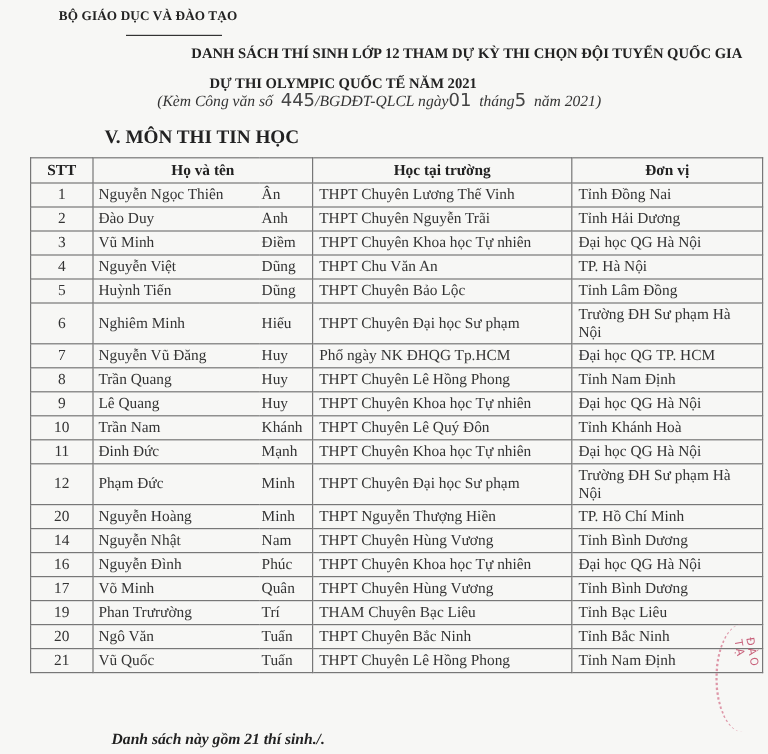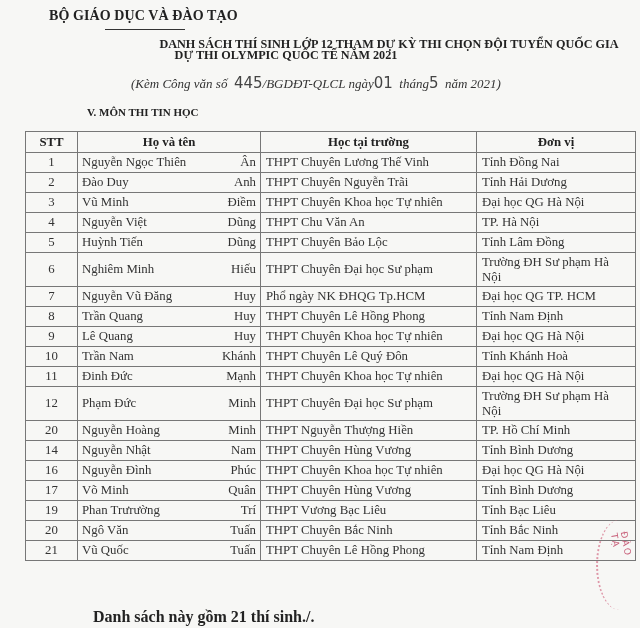--- a/index.html
+++ b/index.html
@@ -5,58 +5,58 @@
   html, body { margin: 0; padding: 0; }
   body {
     width: 640px; height: 628px; overflow: hidden;
     background: #f7f7f5;
     font-family: "Liberation Serif", "DejaVu Serif", serif;
     color: #2a2a2a;
     position: relative;
   }
   .ministry {
     position: absolute; left: 49px; top: 8px;
-    font-size: 14px; font-weight: bold; letter-spacing: 0.1px; color: #222;
+    font-size: 11px; font-weight: bold; letter-spacing: 0.1px; color: #222;
   }
   .ministry-rule {
     position: absolute; left: 105px; top: 29px; width: 80px; height: 1px; background: #333;
   }
   .title1 {
     position: absolute; left: 0; width: 640px; top: 37px; text-align: center;
     font-size: 12.2px; font-weight: bold; color: #222; padding-left: 48px; box-sizing: border-box; margin-left: 45px;
   }
   .title2 {
-    position: absolute; left: 0; width: 524px; top: 48px; text-align: center;
+    position: absolute; left: 0; width: 524px; top: 62px; text-align: center;
     font-size: 12.2px; font-weight: bold; color: #222; padding-left: 48px; box-sizing: border-box;
   }
   .ref {
     position: absolute; left: 131px; top: 74px;
     font-size: 13px; font-style: italic; color: #333; white-space: pre;
   }
   .hand { color: #444; font-family: "DejaVu Sans", sans-serif; font-size: 15px; font-style: normal; }
   .section {
     position: absolute; left: 87px; top: 106px;
-    font-size: 11px; font-weight: bold; color: #222;
+    font-size: 16px; font-weight: bold; color: #222;
   }
   table {
     position: absolute; left: 25px; top: 131px;
     border-collapse: collapse; width: 611px;
     font-size: 12.8px; color: #333;
   }
   td, th { border: 1px solid #777; padding: 0 4px; height: 19px; line-height: 15px; }
   th { font-weight: bold; text-align: center; color: #222; height: 20px; }
   td.stt { text-align: center; width: 43px; }
   td.ho { width: 130px; border-right: none; padding-left: 4px; }
-  td.ten { width: 38px; border-left: none; padding-left: 2px; text-align: right; }
+  td.ten { width: 38px; border-left: none; padding-left: 2px; }
   td.truong { width: 206px; padding-left: 5px; }
   td.donvi { padding-left: 5px; }
   tr.tall td { height: 33px; }
   .footer {
     position: absolute; left: 93px; top: 608px;
-    font-size: 16px; font-weight: bold; color: #222;
+    font-size: 13px; font-style: italic; font-weight: bold; color: #222;
   }
   .stamp {
     position: absolute; left: 596px; top: 520px; width: 44px; height: 90px;
     border-left: 2px dotted #d6788f; border-radius: 60% 0 0 60%;
     opacity: 0.75;
   }
   .stamp-text {
     position: absolute; left: 604px; top: 540px; color: #c8607a; font-size: 9px;
     transform: rotate(80deg); font-family: "DejaVu Sans", sans-serif; letter-spacing: 2px;
   }
@@ -191,21 +191,21 @@
         <td class="stt">17</td>
         <td class="ho">Võ Minh</td>
         <td class="ten">Quân</td>
         <td class="truong">THPT Chuyên Hùng Vương</td>
         <td class="donvi">Tỉnh Bình Dương</td>
       </tr>
       <tr>
         <td class="stt">19</td>
         <td class="ho">Phan Trưrường</td>
         <td class="ten">Trí</td>
-        <td class="truong">THPT Vương Bạc Liêu</td>
+        <td class="truong">THAM Chuyên Bạc Liêu</td>
         <td class="donvi">Tỉnh Bạc Liêu</td>
       </tr>
       <tr>
         <td class="stt">20</td>
         <td class="ho">Ngô Văn</td>
         <td class="ten">Tuấn</td>
         <td class="truong">THPT Chuyên Bắc Ninh</td>
         <td class="donvi">Tỉnh Bắc Ninh</td>
       </tr>
       <tr>

